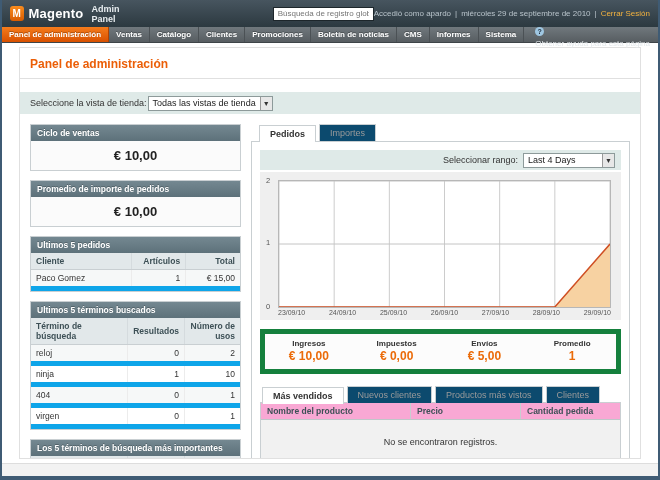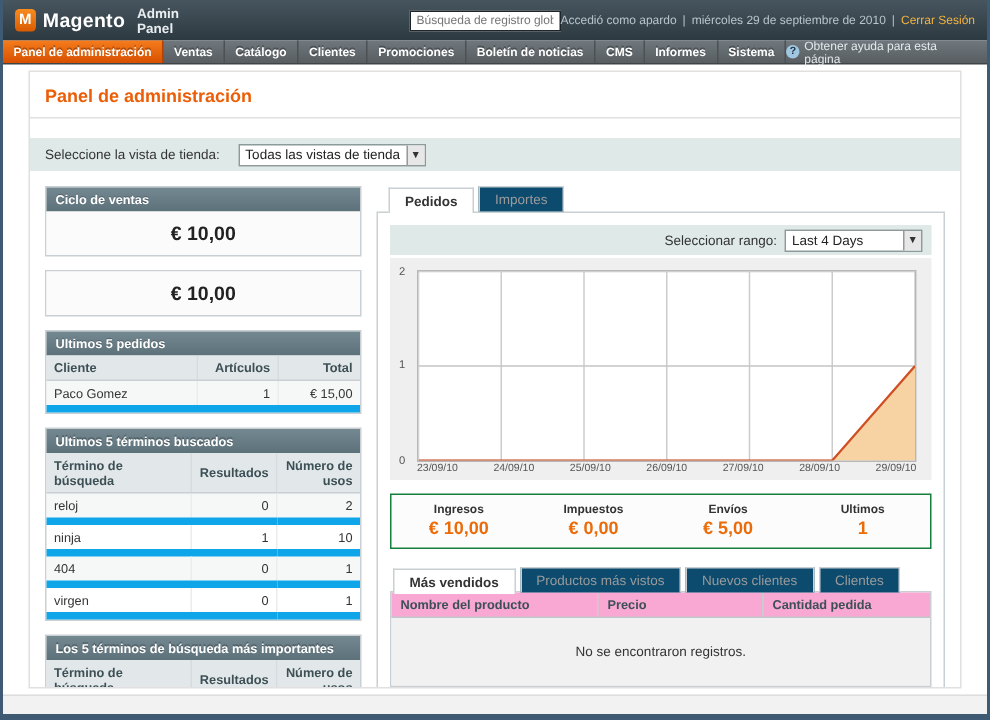--- a/index.html
+++ b/index.html
@@ -19,29 +19,29 @@
                   border:1px solid #1d262b; background:#fff; color:#555; font-family:"Liberation Sans",sans-serif; }
   .header-right { margin-left:auto; display:flex; align-items:center; gap:4px; font-size:8px; color:#b9c4cb; white-space:nowrap; }
   .logout-link { color:#f4b33f; cursor:pointer; }
 
   
   .nav { height:16px; background:linear-gradient(#70787d,#575d61); display:flex; align-items:stretch;
          border-bottom:1px solid #3e4448; }
   .nav-item { color:#fff; font-size:8px; font-weight:bold; padding:0 7px; line-height:15px; cursor:pointer;
               border-right:1px solid #4b5155; text-shadow:0 -1px 0 rgba(0,0,0,.3); white-space:nowrap; }
   .nav-item.active { background:linear-gradient(#f57c1c,#d85000); border-right-color:#b34200; }
-  .nav-help { margin-left:auto; display:flex; align-items:center; gap:3px; color:#e4e9ec; font-size:8px; padding-right:8px; cursor:pointer; }
+  .nav-help { margin-left:auto; display:flex; align-items:flex-start; gap:3px; color:#e4e9ec; font-size:8px; padding-right:8px; cursor:pointer;flex-direction:column; }
   .help-icon { width:9px; height:9px; border-radius:50%; background:#9fc7e2; color:#234; font-size:7px; font-weight:bold;
                line-height:9px; text-align:center; }
 
   
   .content-box { margin:4px 17px 0; border:1px solid #e0e0e0; height:412px; padding-top:6px; background:#fff; overflow:hidden; }
   .page-title { color:#eb5e07; font-size:12px; font-weight:bold; margin:3px 10px 7px; }
   .title-rule { border:none; border-top:1px solid #e0e0e0; margin:0 0 13px; }
-  .store-bar { background:#dfeae8; height:22px; display:flex; align-items:center; gap:12px; padding:0 10px; }
+  .store-bar { background:#dfeae8; height:22px; display:flex; align-items:center; gap:1px; padding:0 10px; }
   .store-label { font-size:9px; color:#333; }
   .fake-select { background:#fff; border:1px solid #8d9a9a; font-size:9px; color:#222; height:15px;
                  display:inline-flex; align-items:center; padding-left:4px; cursor:pointer; }
   .fake-select .arrow-btn { width:12px; height:100%; margin-left:4px; background:#e7e7e7; border-left:1px solid #999;
                  font-size:7px; color:#333; display:flex; align-items:center; justify-content:center; }
 
   .columns { display:flex; gap:10px; padding:10px 10px 0; align-items:flex-start; }
 
   
   .sidebar { width:211px; flex:none; }
@@ -66,32 +66,32 @@
   .dash-box { border:1px solid #c9cfd2; background:#fff; padding:8px; }
   .range-bar { background:#dfeae8; height:20px; display:flex; align-items:center; justify-content:flex-end; gap:5px; padding:0 6px; }
   .range-label { font-size:9px; color:#333; }
 
   .chart-wrap { background:#efefef; padding:8px 10px 2px 18px; position:relative; margin-top:2px; }
   .plot { position:relative; background:#fff; border:1px solid #b7b7b7; height:128px; }
   .plot svg { position:absolute; inset:0; width:100%; height:100%; display:block; }
   .ylab { position:absolute; left:6px; font-size:7.5px; color:#555; }
   .xlabels { display:flex; justify-content:space-between; font-size:7px; color:#555; padding:1px 0 2px; }
 
-  .totals { border:1px solid #15803d; background:#fcfcfc; display:flex; margin-top:9px; padding:5px 0 6px;align-items:center; }
+  .totals { border:5px solid #15803d; background:#fcfcfc; display:flex; margin-top:9px; padding:5px 0 6px;align-items:center; }
   .total-cell { flex:1; text-align:center; }
   .total-label { font-size:8px; font-weight:bold; color:#333; }
   .total-value { font-size:12px; font-weight:bold; color:#eb6b09; margin-top:1px; }
 
   .bottom-tabs { display:flex; gap:3px; margin-top:12px; padding-left:2px; position:relative; z-index:2; }
   .grid { border:1px solid #c9cfd2; margin-top:-1px; }
   .grid-header { display:flex; background:#f9a8d4; border-bottom:1px solid #c0c6c9; }
   .grid-header span { font-size:8.5px; font-weight:bold; color:#3d5056; padding:3px 6px; }
   .gh-name { flex:1; }
   .gh-price { width:110px; border-left:1px solid #c8cdd0; }
-  .gh-qty { width:112px; border-left:1px solid #c8cdd0; }
+  .gh-qty { width:100px; border-left:1px solid #c8cdd0; }
   .grid-empty { background:#f1f1f1; text-align:center; font-size:9px; color:#333; padding:17px 2px 18px; }
 
   .footer { position:absolute; left:0; right:0; bottom:0; height:13px; background:#f2f2f2; border-top:1px solid #ddd; }
 </style>
 </head>
 <body>
 
 <div class="page">
 
   <div class="header">
@@ -141,20 +141,21 @@
     <div class="columns">
 
       <div class="sidebar">
 
         <div class="panel">
           <div class="panel-header">Ciclo de ventas</div>
           <div class="panel-value">€ 10,00</div>
         </div>
 
         <div class="panel">
+          <div class="panel-header">Promedio de importe de pedidos</div>
           <div class="panel-value">€ 10,00</div>
         </div>
 
         <div class="panel">
           <div class="panel-header">Ultimos 5 pedidos</div>
           <table class="side-table">
             <tbody>
                 <tr>
               <th style="width:48%">Cliente</th>
               <th class="num" style="width:26%">Artículos</th>
@@ -269,29 +270,29 @@
             </div>
             <div class="total-cell">
               <div class="total-label">Impuestos</div>
               <div class="total-value">€ 0,00</div>
             </div>
             <div class="total-cell">
               <div class="total-label">Envíos</div>
               <div class="total-value">€ 5,00</div>
             </div>
             <div class="total-cell">
-              <div class="total-label">Ultimos</div>
+              <div class="total-label">Promedio</div>
               <div class="total-value">1</div>
             </div>
           </div>
 
           <div class="bottom-tabs">
             <span class="tab active">Más vendidos</span>
+            <span class="tab">Nuevos clientes</span>
             <span class="tab">Productos más vistos</span>
-            <span class="tab">Nuevos clientes</span>
             <span class="tab">Clientes</span>
           </div>
           <div class="grid">
             <div class="grid-header">
               <span class="gh-name">Nombre del producto</span>
               <span class="gh-price">Precio</span>
               <span class="gh-qty">Cantidad pedida</span>
             </div>
             <div class="grid-empty">No se encontraron registros.</div>
           </div>

